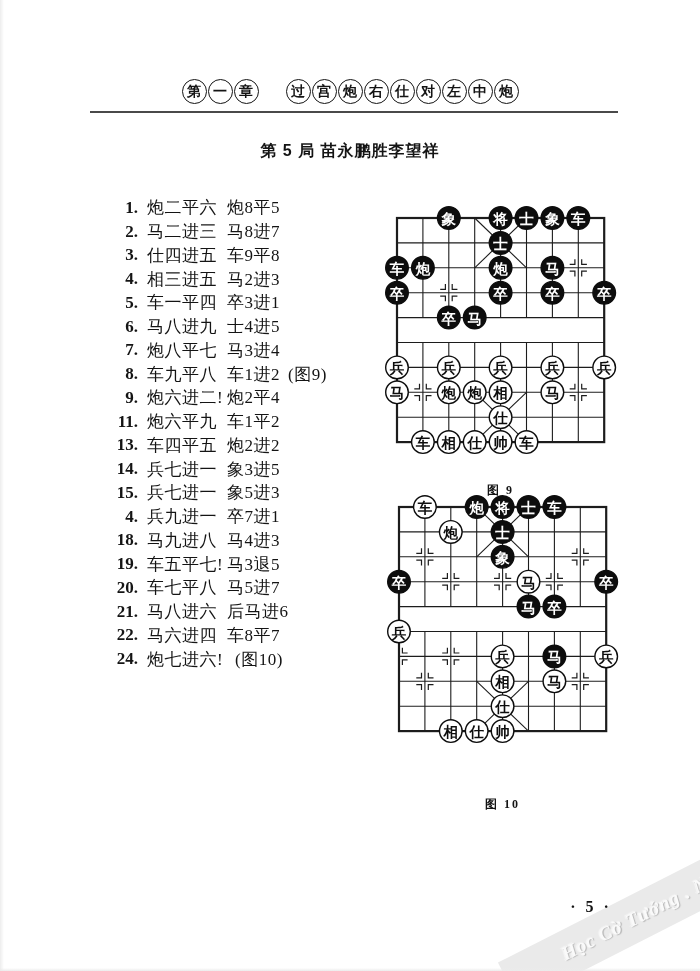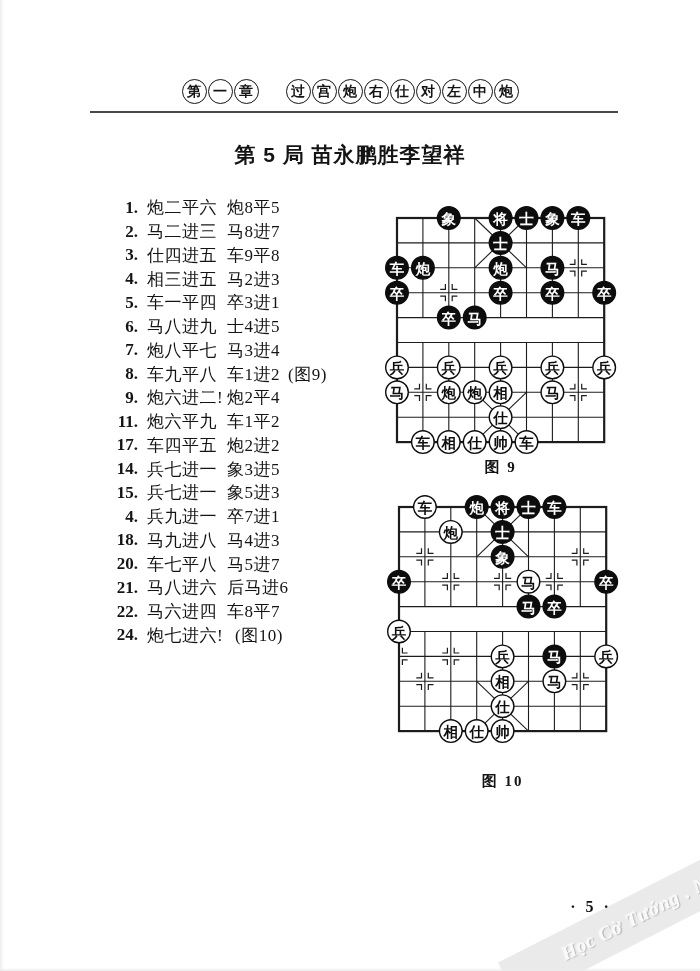--- a/index.html
+++ b/index.html
@@ -8,30 +8,30 @@
   
   .hdr{position:absolute;top:79px;left:0;width:700px;display:flex;justify-content:center;align-items:center;}
   .hgroup{display:flex;}
   .hgap{width:26px;}
   .circle{box-sizing:border-box;width:25px;height:25px;border:1.7px solid #141414;border-radius:50%;
           display:flex;align-items:center;justify-content:center;font-size:14px;font-weight:bold;
           margin:0 .5px;line-height:1;}
   .rule{position:absolute;left:90px;top:111px;width:528px;height:2px;background:#4a4a4a;}
   
   .title{position:absolute;top:141px;left:0;width:700px;text-align:center;
-         font-family:"Liberation Sans",sans-serif;font-weight:bold;font-size:21px;letter-spacing:1px;}
+         font-family:"Liberation Sans",sans-serif;font-weight:bold;font-size:16px;letter-spacing:1px;}
   
   .moves{position:absolute;left:112px;top:196px;}
   .mline{display:flex;align-items:center;height:23.75px;font-size:17px;white-space:nowrap;letter-spacing:.5px;}
   .mnum{display:inline-block;min-width:26px;text-align:right;font-weight:bold;margin-right:9px;letter-spacing:0;}
   .mred{display:inline-block;width:80px;}
   .mnote{margin-left:8px;}
   
   .board{position:absolute;}
-  .caption{position:absolute;width:235px;text-align:center;font-size:15px;font-weight:bold;letter-spacing:2px;}
+  .caption{position:absolute;width:235px;text-align:center;font-size:12px;font-weight:bold;letter-spacing:2px;margin-top:24px;}
   
   .pagenum{position:absolute;left:556px;top:898px;width:70px;text-align:center;
            font-size:16px;font-weight:bold;letter-spacing:3px;z-index:3;}
   .watermark{position:absolute;left:492px;top:892px;width:300px;height:46px;background:#eaeaea;
              transform:rotate(-27deg);display:flex;align-items:center;justify-content:center;
              font-family:"Liberation Serif",serif;font-style:italic;font-weight:bold;font-size:19px;
              color:#fafafa;letter-spacing:1px;z-index:2;
              text-shadow:1px 1px 1px #b9b9b9,-1px -1px 1px #f6f6f6;}
   .edge-l{position:absolute;left:0;top:0;width:4px;height:971px;z-index:4;
           background:linear-gradient(to right,#ededed,rgba(255,255,255,0));}
@@ -113,21 +113,21 @@
         <span class="mnum">9.</span>
         <span class="mred">炮六进二!</span>
         <span class="mblack">炮2平4</span>
       </div>
       <div class="mline">
         <span class="mnum">11.</span>
         <span class="mred">炮六平九</span>
         <span class="mblack">车1平2</span>
       </div>
       <div class="mline">
-        <span class="mnum">17.</span>
+        <span class="mnum">13.</span>
         <span class="mred">车四平五</span>
         <span class="mblack">炮2进2</span>
       </div>
       <div class="mline">
         <span class="mnum">14.</span>
         <span class="mred">兵七进一</span>
         <span class="mblack">象3进5</span>
       </div>
       <div class="mline">
         <span class="mnum">15.</span>
@@ -136,20 +136,25 @@
       </div>
       <div class="mline">
         <span class="mnum">4.</span>
         <span class="mred">兵九进一</span>
         <span class="mblack">卒7进1</span>
       </div>
       <div class="mline">
         <span class="mnum">18.</span>
         <span class="mred">马九进八</span>
         <span class="mblack">马4进3</span>
+      </div>
+      <div class="mline">
+        <span class="mnum">19.</span>
+        <span class="mred">车五平七!</span>
+        <span class="mblack">马3退5</span>
       </div>
       <div class="mline">
         <span class="mnum">20.</span>
         <span class="mred">车七平八</span>
         <span class="mblack">马5进7</span>
       </div>
       <div class="mline">
         <span class="mnum">21.</span>
         <span class="mred">马八进六</span>
         <span class="mblack">后马进6</span>

